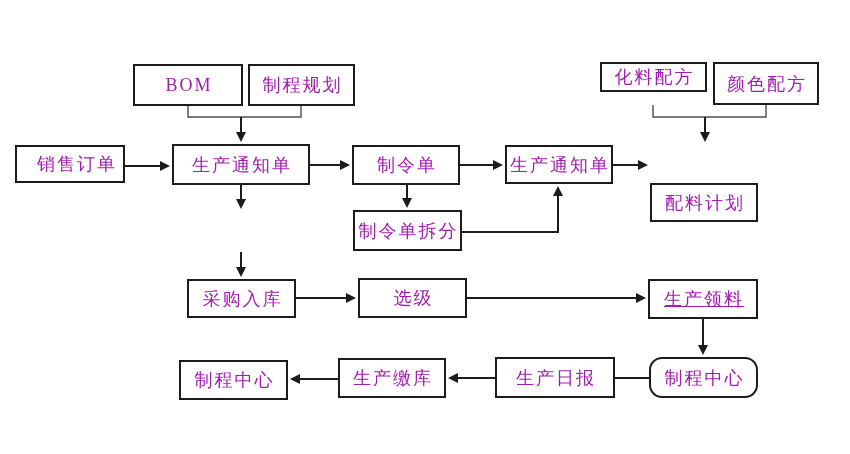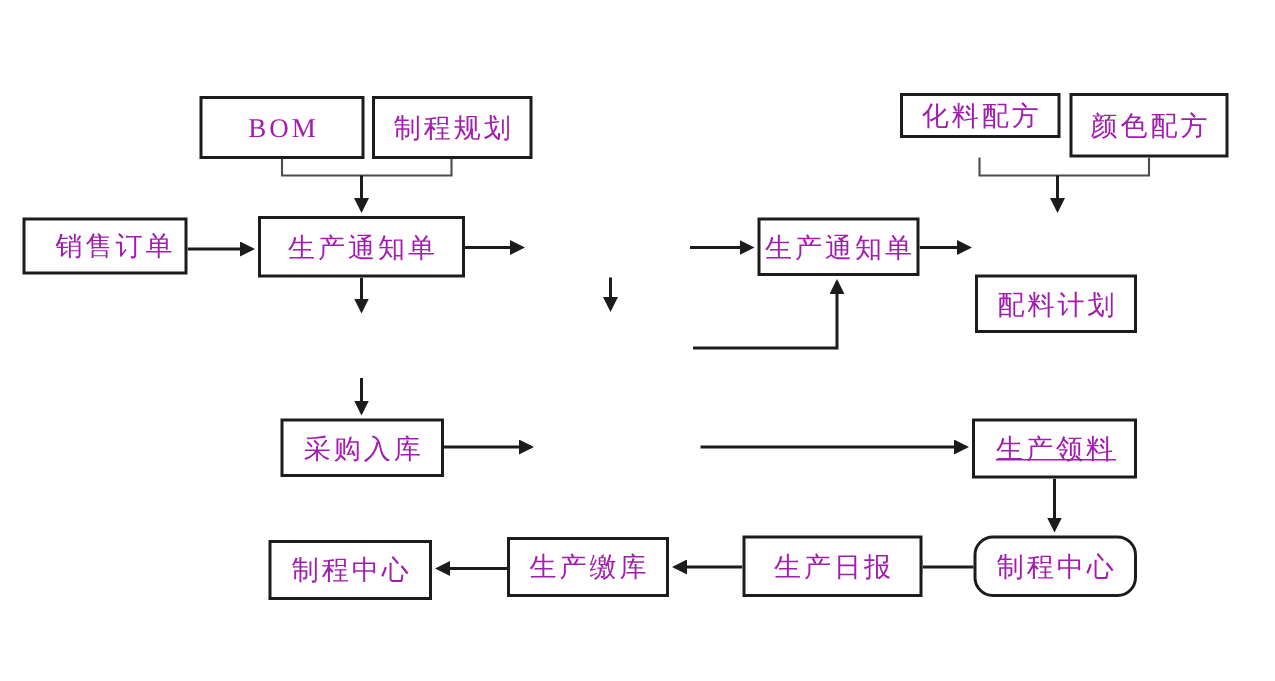--- a/index.html
+++ b/index.html
@@ -85,30 +85,39 @@
   <div class="node" style="left:713px; top:62px;  width:106px; height:43px;">
       <span>颜色配方</span>
     </div>
 
   <div class="node" style="left:15px;  top:145px; width:110px; height:38px;padding-left:12px;">
       <span>销售订单</span>
     </div>
   <div class="node" style="left:172px; top:144px; width:138px; height:41px;">
       <span>生产通知单</span>
     </div>
+  <div class="node" style="left:352px; top:145px; width:108px; height:40px;">
+      <span>制令单</span>
+    </div>
   <div class="node" style="left:505px; top:145px; width:108px; height:39px;">
       <span>生产通知单</span>
     </div>
   <div class="node" style="left:650px; top:144px; width:108px; height:39px;margin-top:39px;">
       <span>配料计划</span>
     </div>
 
+  <div class="node" style="left:353px; top:210px; width:109px; height:41px;">
+      <span>制令单拆分</span>
+    </div>
 
   <div class="node" style="left:187px; top:279px; width:109px; height:39px;">
       <span>采购入库</span>
+    </div>
+  <div class="node" style="left:358px; top:278px; width:109px; height:40px;">
+      <span>选级</span>
     </div>
   <div class="node" style="left:648px; top:279px; width:110px; height:40px;text-decoration:underline;">
       <span>生产领料</span>
     </div>
 
   <div class="node" style="left:179px; top:360px; width:109px; height:40px;">
       <span>制程中心</span>
     </div>
   <div class="node" style="left:338px; top:358px; width:108px; height:40px;">
       <span>生产缴库</span>

